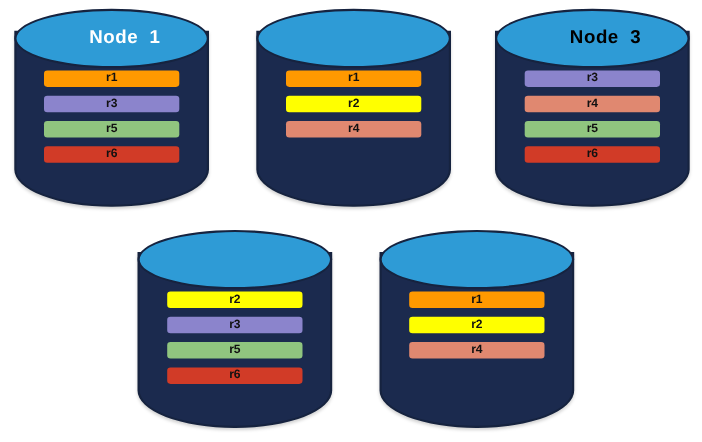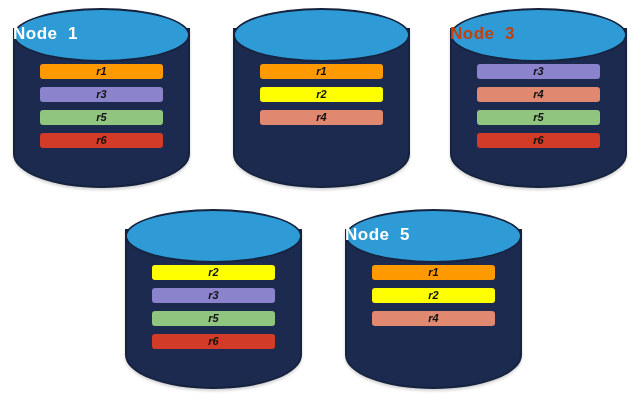--- a/index.html
+++ b/index.html
@@ -52,39 +52,38 @@
     width: 177px;
     height: 54px;
     background: #2e9bd6;
     border: 2px solid #16233f;
     box-sizing: border-box;
     border-radius: 50%;
   }
 
   .node-title {
     position: absolute;
-    left: 0;
+    left: 12px;
     top: 0;
     width: 177px;
     height: 54px;
     line-height: 52px;
-    text-align: left;
+    text-align: center;
     color: #ffffff;
     font-size: 17px;
     font-weight: bold;
     letter-spacing: 0.5px;
     white-space: pre;
   }
 
   .bars {
     position: absolute;
     left: 27px;
     top: 56px;
     width: 123px;
-    font-style: italic;
   }
 
   .bar {
     position: relative;
     height: 15px;
     margin-bottom: 8px;
     border-radius: 3px;
     text-align: center;
     line-height: 15px;
     font-size: 11px;
@@ -120,35 +119,34 @@
     </div>
     <div class="node" style="left: 450px; top: 8px;">
       <div class="cyl-body" style="background: rgb(27, 42, 78); border-color: rgb(22, 35, 63);"></div>
       <div class="bars">
         <div class="bar" style="background: rgb(139, 132, 204); color: rgb(17, 17, 17);">r3</div>
         <div class="bar" style="background: rgb(224, 136, 112); color: rgb(17, 17, 17);">r4</div>
         <div class="bar" style="background: rgb(144, 197, 127); color: rgb(17, 17, 17);">r5</div>
         <div class="bar" style="background: rgb(209, 59, 39); color: rgb(17, 17, 17);">r6</div>
       </div>
       <div class="cyl-top" style="background: rgb(46, 155, 214); border-color: rgb(22, 35, 63);"></div>
-      <div class="node-title" style="color: #c2410c;">Node  3</div>
+      <div class="node-title" style="color: #000000;">Node  3</div>
     </div>
     <div class="node" style="left: 125px; top: 209px;">
       <div class="cyl-body" style="background: rgb(27, 42, 78); border-color: rgb(22, 35, 63);"></div>
       <div class="bars">
         <div class="bar" style="background: rgb(255, 255, 0); color: rgb(17, 17, 17);">r2</div>
         <div class="bar" style="background: rgb(139, 132, 204); color: rgb(17, 17, 17);">r3</div>
         <div class="bar" style="background: rgb(144, 197, 127); color: rgb(17, 17, 17);">r5</div>
         <div class="bar" style="background: rgb(209, 59, 39); color: rgb(17, 17, 17);">r6</div>
       </div>
       <div class="cyl-top" style="background: rgb(46, 155, 214); border-color: rgb(22, 35, 63);"></div>
     </div>
     <div class="node" style="left: 345px; top: 209px;">
       <div class="cyl-body" style="background: rgb(27, 42, 78); border-color: rgb(22, 35, 63);"></div>
       <div class="bars">
         <div class="bar" style="background: rgb(255, 153, 0); color: rgb(17, 17, 17);">r1</div>
         <div class="bar" style="background: rgb(255, 255, 0); color: rgb(17, 17, 17);">r2</div>
         <div class="bar" style="background: rgb(224, 136, 112); color: rgb(17, 17, 17);">r4</div>
       </div>
       <div class="cyl-top" style="background: rgb(46, 155, 214); border-color: rgb(22, 35, 63);"></div>
-      <div class="node-title" style="color: rgb(255, 255, 255);">Node  5</div>
     </div>
   </div>
 
 </body></html>

